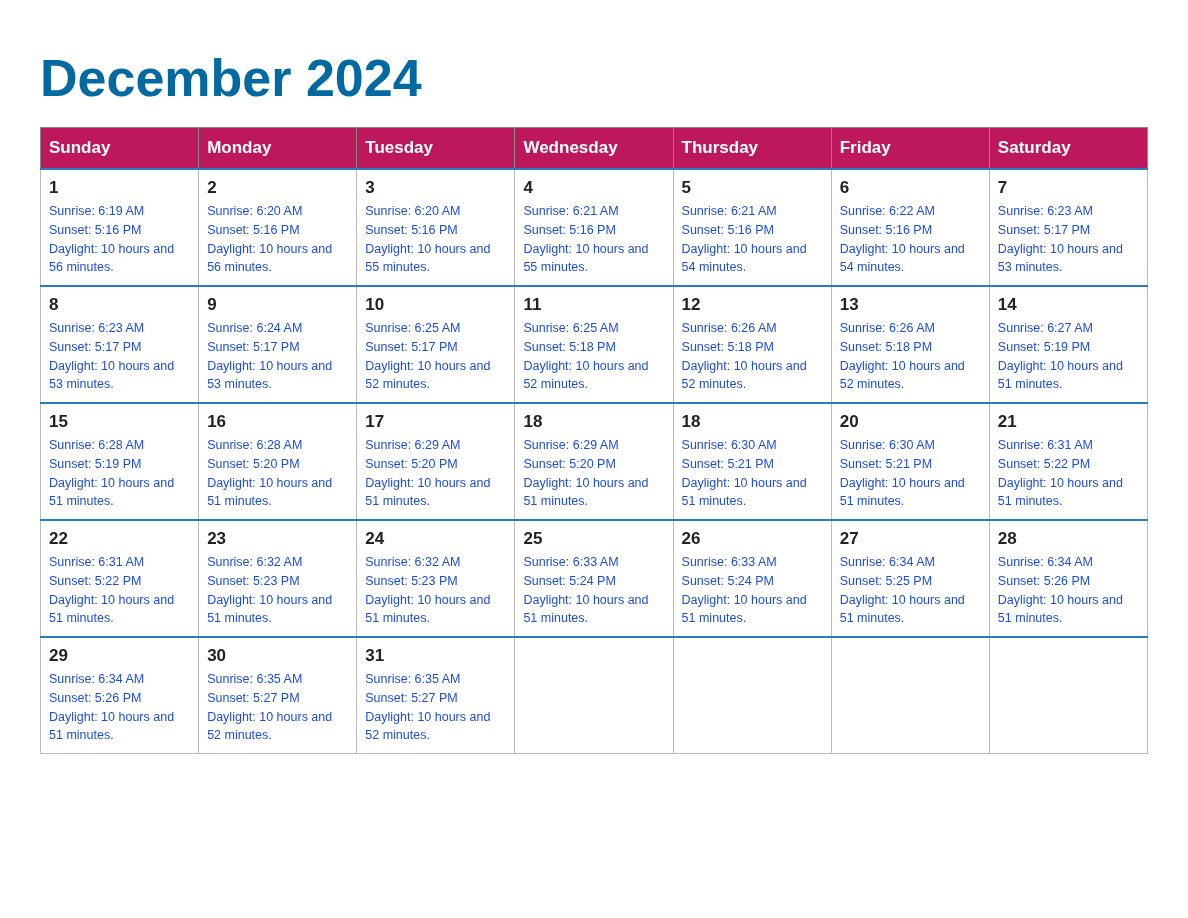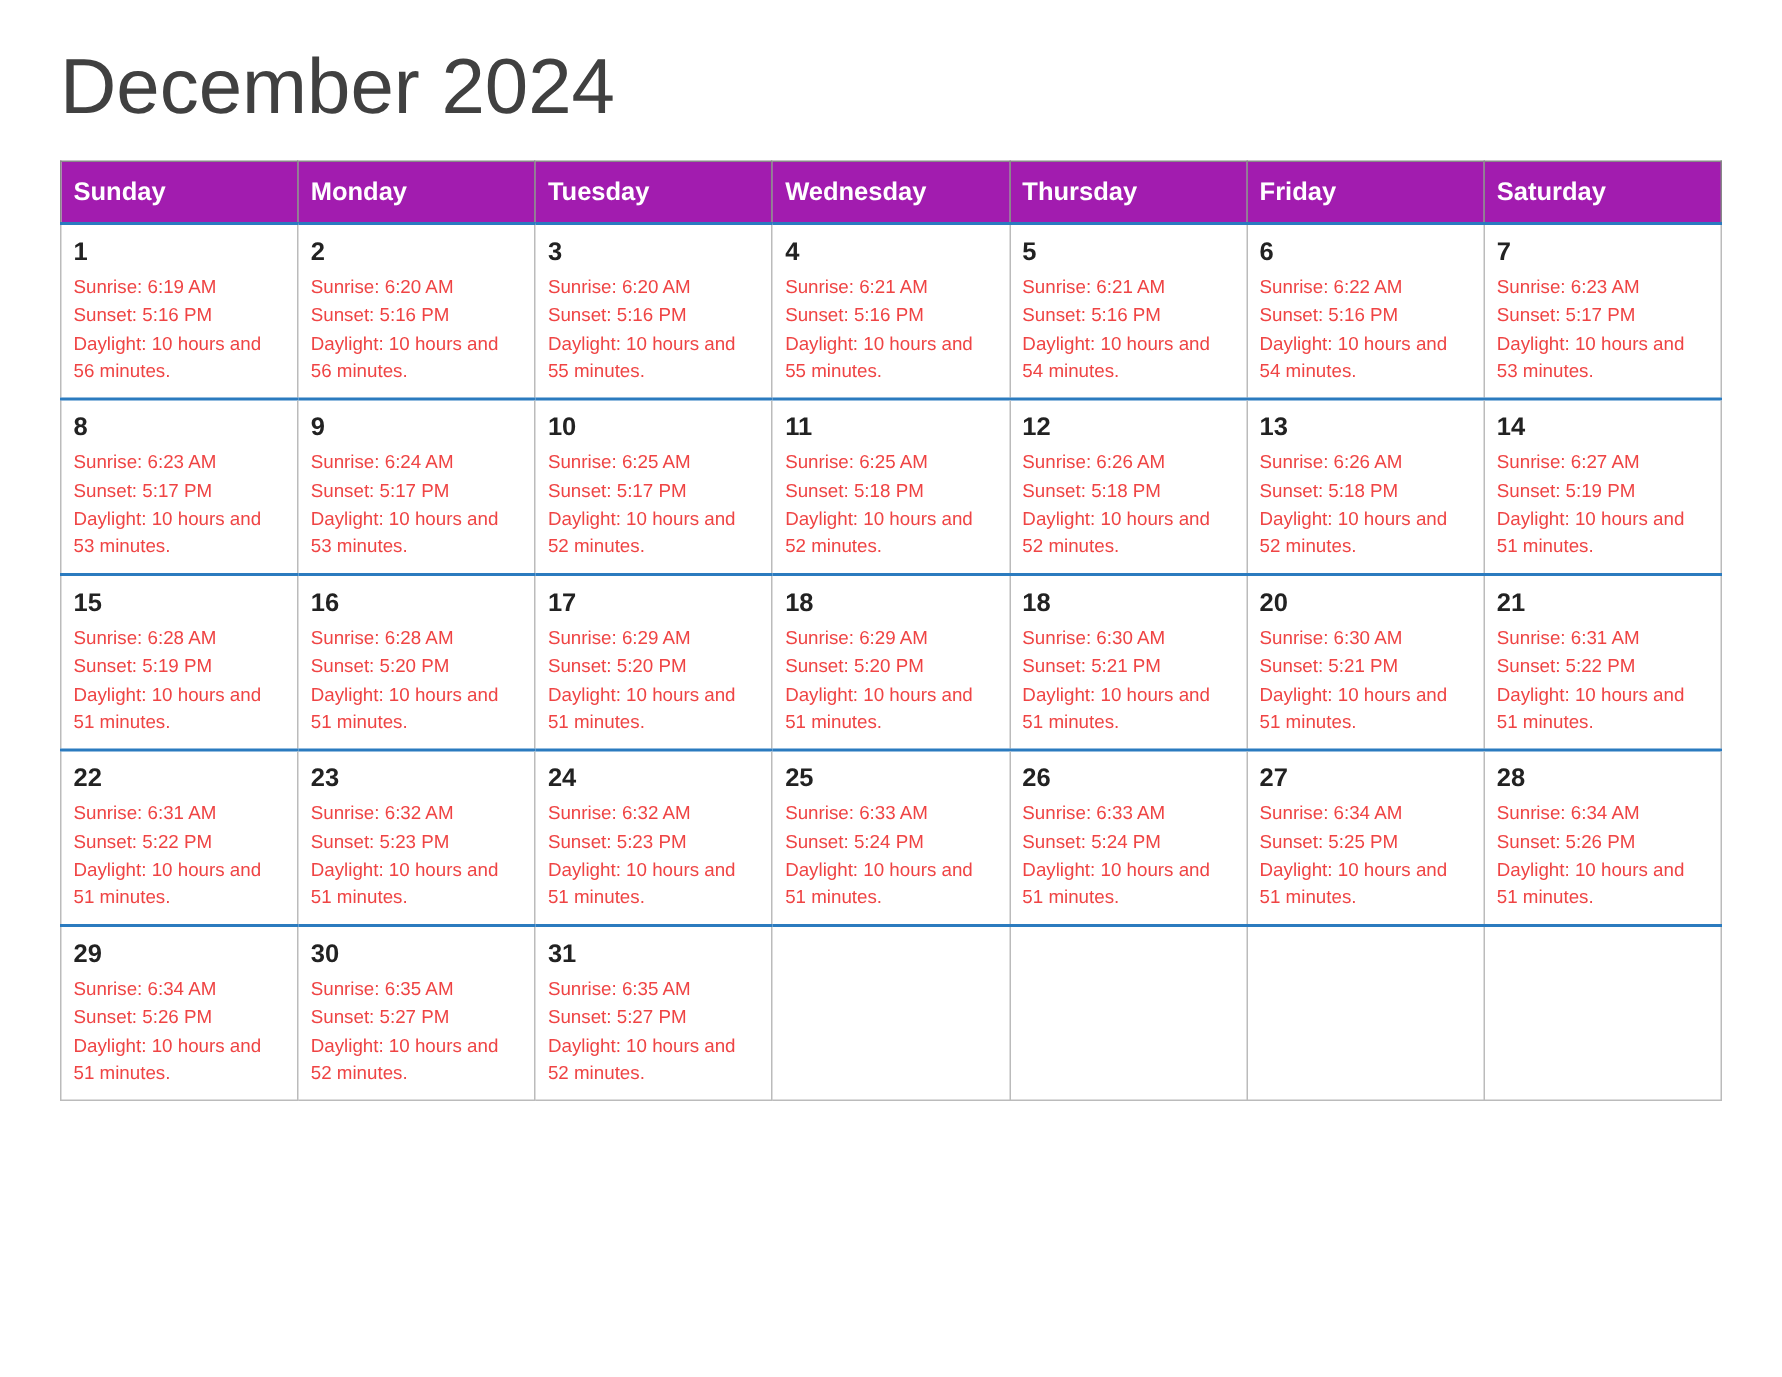--- a/index.html
+++ b/index.html
@@ -19,36 +19,37 @@
     .logo {
       display: flex;
       align-items: center;
       gap: 4px;
     }
     .title-block {
       text-align: right;
     }
     .calendar-title {
       font-size: 52px;
-      font-weight: normal;
-      color: #404040;
+      font-weight: bold;
+      color: #0369a1;
       line-height: 1.1;
+      margin-top: 20px;
     }
     .calendar-subtitle {
       font-size: 22px;
       color: #444;
       margin-top: 4px;
     }
     .calendar {
       width: 100%;
       border-collapse: collapse;
       border: 1px solid #888;
     }
     .calendar th {
-      background-color: #a21caf;
+      background-color: #be185d;
       color: #fff;
       font-size: 17px;
       font-weight: bold;
       padding: 10px 8px;
       text-align: left;
       border: 1px solid #888;
     }
     .calendar td {
       width: calc(100% / 7);
       vertical-align: top;
@@ -61,21 +62,21 @@
     .day-number {
       font-size: 17px;
       font-weight: bold;
       color: #222;
       display: block;
       margin-bottom: 4px;
     }
     .day-info {
       font-size: 12.5px;
       line-height: 1.5;
-      color: #ef4444;
+      color: #1d4ed8;
     }
     .empty-cell {
       background: #fff;
     }
     .week-row td {
       border-top: 2px solid #2b7bbf;
     }
   </style>
 </head>
 <body>

